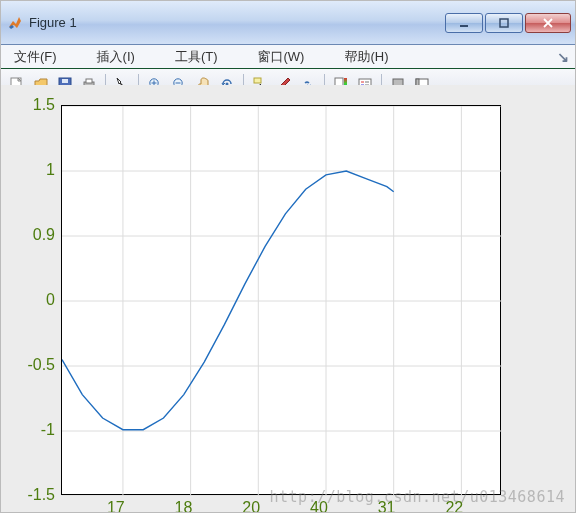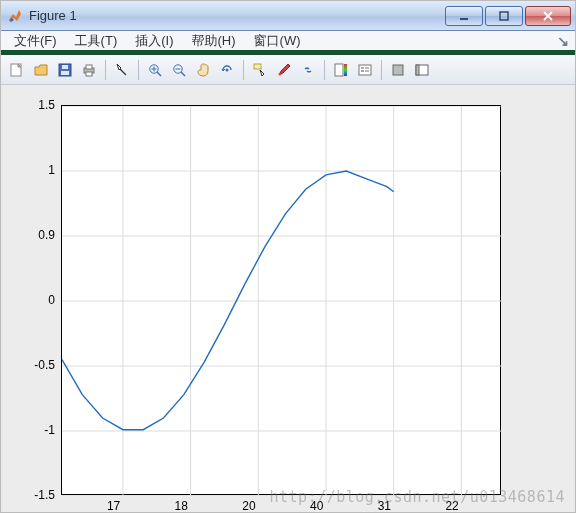--- a/index.html
+++ b/index.html
@@ -8,21 +8,21 @@
     width:576px; height:513px;
     border:1px solid #bbb;
     background:#e3e6ed;
     font-family: "Microsoft YaHei", "SimSun", Arial, sans-serif;
     font-size:13px;
     position:relative;
     overflow:hidden;
   }
   
   .titlebar {
-    height:30px;
+    height:44px;
     background:linear-gradient(#e0ebfa 0%, #c3d6f0 45%, #b0c7ea 55%, #d2e1f6 100%);
     border-bottom:1px solid #6b88b3;
     display:flex; align-items:center;
     padding:0 4px 0 6px;
     color:#26323d;
   }
   .titlebar .logo {
     width:16px; height:16px; margin-right:6px;
     display:flex; align-items:center; justify-content:center;
   }
@@ -38,23 +38,24 @@
     display:flex; align-items:center; justify-content:center;
     color:#344b6b;
     font-size:11px;
   }
   .win-btn.close { width:46px; background:linear-gradient(#f1cfcf,#e08f8f 48%,#c65e5e 52%,#eeb6b6); border-color:#8b3e3e; color:#fff;}
   .win-btn.max svg, .win-btn.min svg { }
   
   .menubar {
     height:24px;
     background:#f4f6fa;
-    border-bottom:5px solid #14532d;
+    border-bottom:1px solid #14532d;
     display:flex; align-items:center;
     padding:0 4px;
+    gap:22px;
   }
   .menu-item {
     padding:2px 9px;
     color:#333;
     white-space:nowrap;
   }
   .menubar .undock {
     margin-left:auto;
     width:16px; height:16px;
     display:flex; align-items:center; justify-content:center;
@@ -90,21 +91,21 @@
   }
   .axes {
     position:absolute; inset:0;
     background:#fff;
     border:1px solid #000;
   }
   .grid line { stroke:#dcdcdc; stroke-width:1; }
   .curve { fill:none; stroke:#1f6dbf; stroke-width:1.4; }
   .ytick, .xtick {
     position:absolute;
-    font-size:12px; color:#000000;
+    font-size:16px; color:#4d7c0f;
     font-family: Arial, sans-serif;
   }
   .ytick { right:100%; transform:translate(-6px,-50%); text-align:right; width:40px;}
   .xtick { top:100%; transform:translate(-50%,4px); text-align:left; width:30px;}
   .watermark {
     position:absolute;
     right:10px; bottom:6px;
     color:rgba(120,120,120,0.45);
     font-size:15px;
     font-family: monospace;
@@ -139,24 +140,24 @@
     <div class="win-btn close">
       <svg width="12" height="12">
           <path d="M2 2 L10 10 M10 2 L2 10" stroke="#fff" stroke-width="1.8"></path>
         </svg>
     </div>
   </div>
 </div>
 
 <div class="menubar">
   <span class="menu-item">文件(F)</span>
+  <span class="menu-item">插入(I)</span>
   <span class="menu-item">工具(T)</span>
-  <span class="menu-item">插入(I)</span>
+  <span class="menu-item">窗口(W)</span>
   <span class="menu-item">帮助(H)</span>
-  <span class="menu-item">窗口(W)</span>
   <span class="undock">↘</span>
 </div>
 
 <div class="toolbar">
   <div class="tb-btn">
       <svg width="16" height="16">
         <rect x="2" y="2" width="10" height="12" fill="#fff" stroke="#888"></rect>
         <path d="M9 2 L12 5 L9 5 Z" fill="#ddd" stroke="#888"></path>
       </svg>
     </div>

